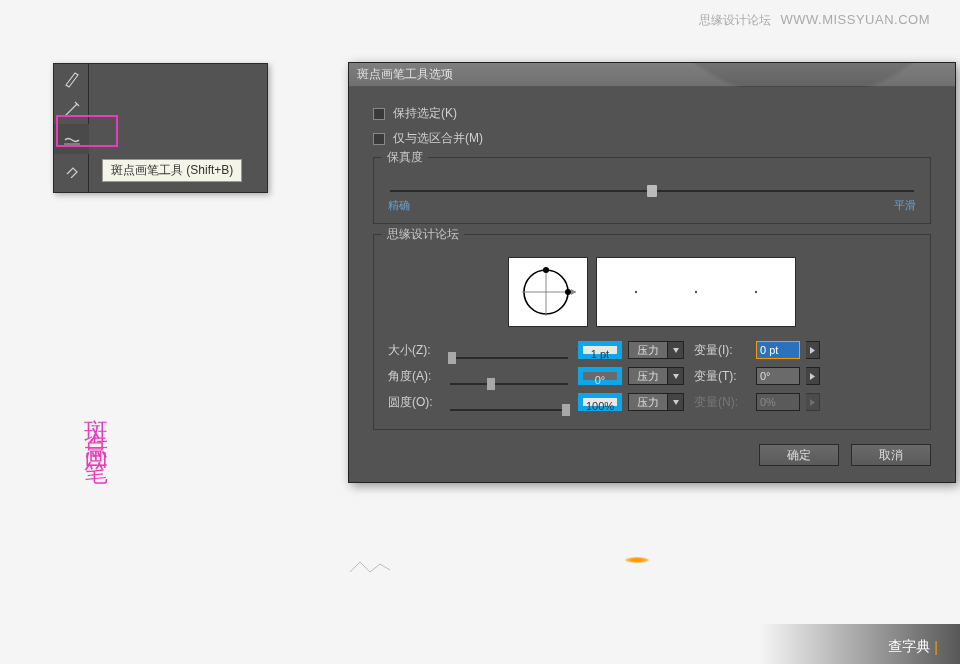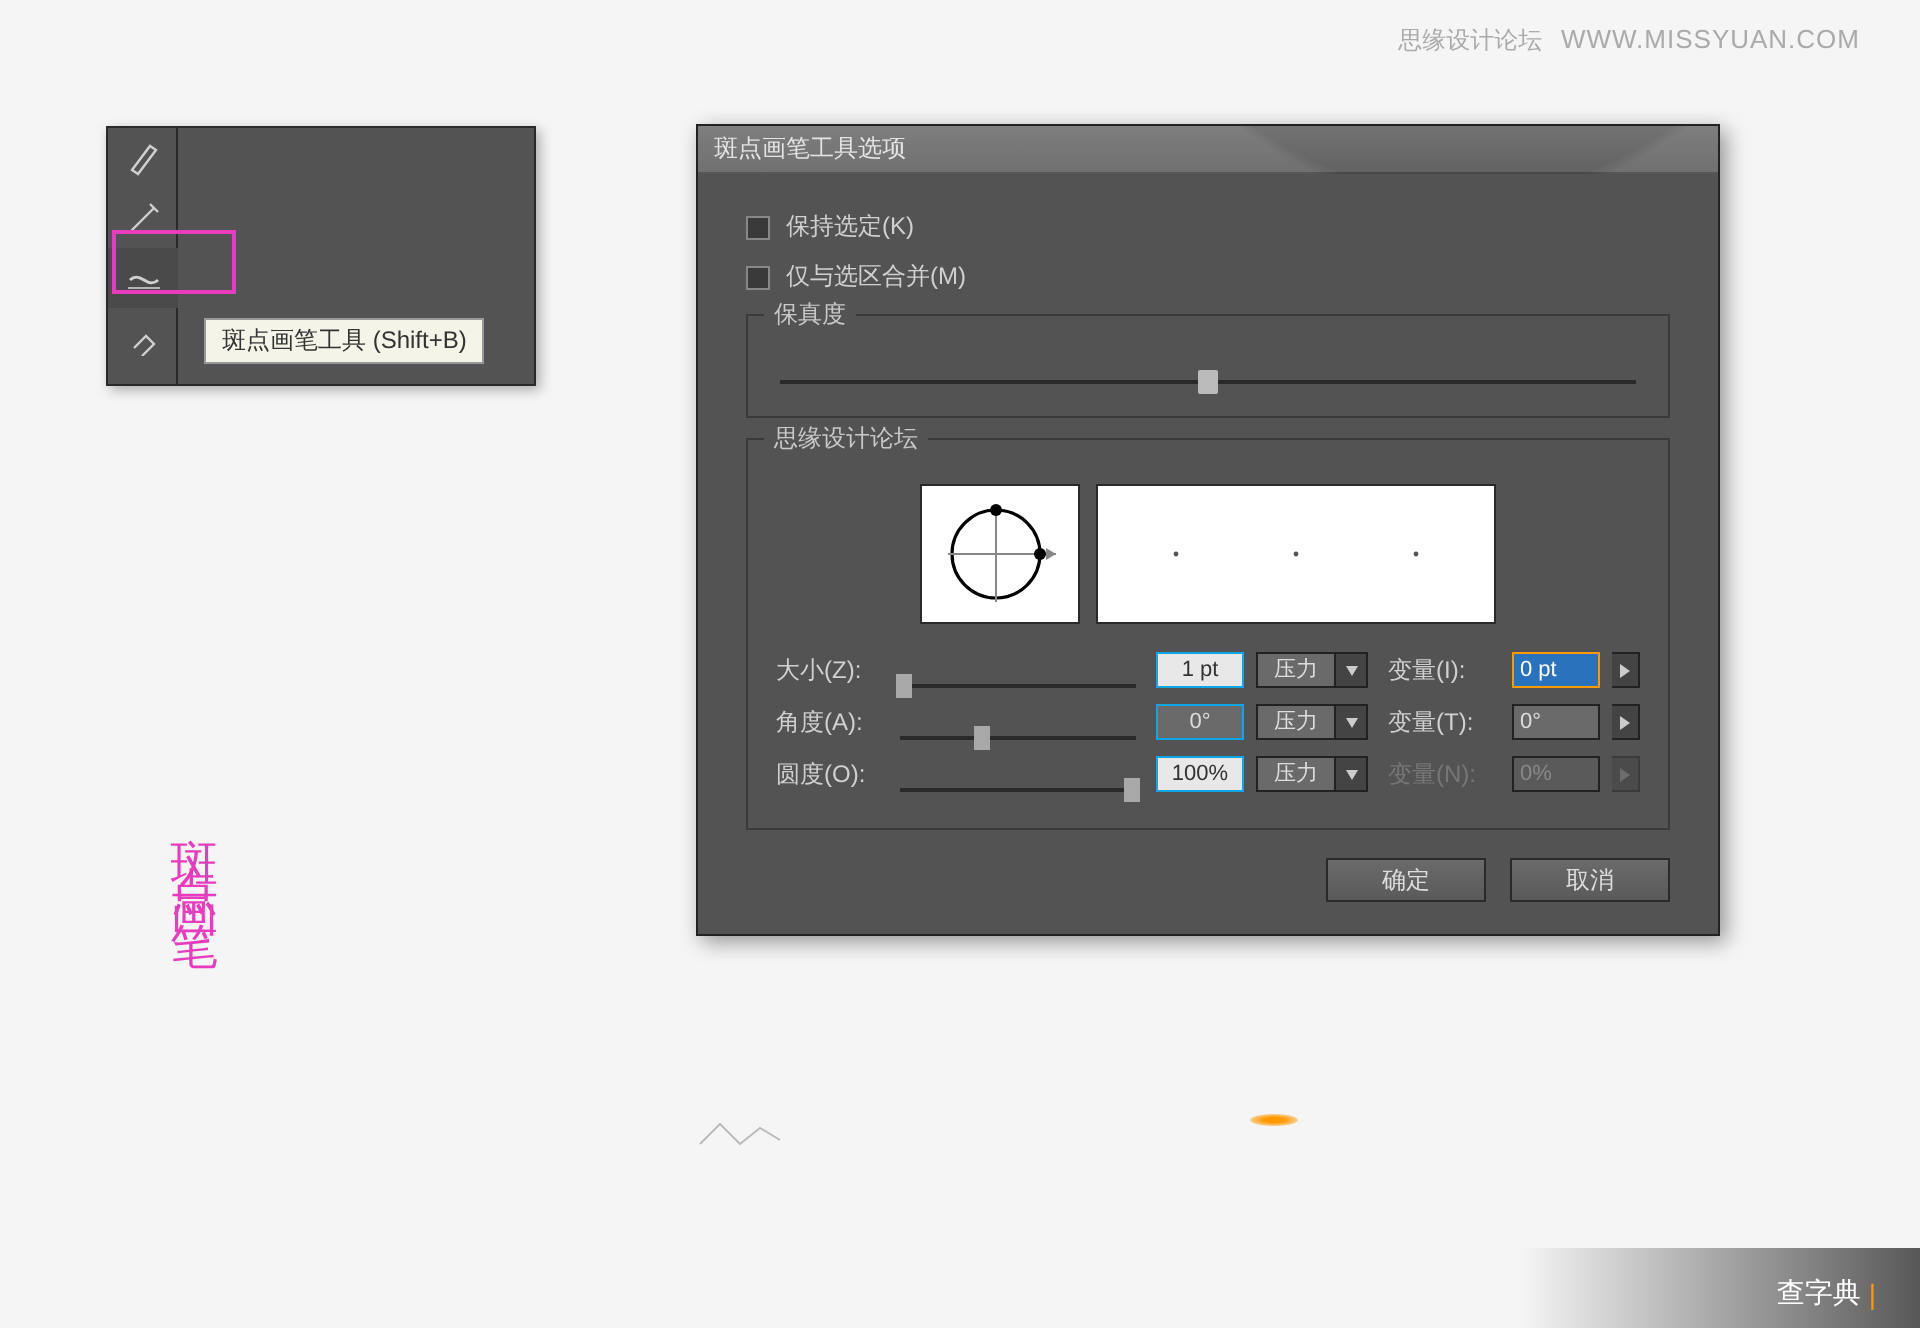--- a/index.html
+++ b/index.html
@@ -96,21 +96,21 @@
       padding: 2px 8px;
       font-size: 12px;
       color: #333;
       white-space: nowrap;
     }
     
     .dialog {
       position: absolute;
       left: 348px;
       top: 62px;
-      width: 512px;
+      width: 608px;
       background: #535353;
       border: 1px solid #222;
       box-shadow: 3px 3px 10px rgba(0,0,0,0.4);
       color: #d0d0d0;
     }
     .titlebar {
       height: 24px;
       background: linear-gradient(#5c5c5c, #4a4a4a);
       border-bottom: 1px solid #2a2a2a;
       display: flex;
@@ -215,21 +215,21 @@
       background: #a8a8a8;
       transform: translateX(-50%);
     }
     .val-input {
       width: 44px;
       height: 18px;
       background: #e8e8e8;
       color: #333;
       font-size: 11px;
       text-align: center;
-      border: 1px solid #0ea5e9;
+      border: 5px solid #0ea5e9;
       line-height: 16px;
     }
     .dropdown {
       display: flex;
       align-items: stretch;
       height: 18px;
       border: 1px solid #222;
     }
     .dropdown .dd-label {
       background: #6a6a6a;
@@ -355,20 +355,24 @@
     </div>
     <div class="checkbox-row">
       <span class="chk"></span>
       <span>仅与选区合并(M)</span>
     </div>
 
     <div class="group">
       <span class="group-label">保真度</span>
       <div class="slider-track">
         <div class="slider-knob" style="left:50%;"></div>
+      </div>
+      <div class="slider-labels">
+        <span>精确</span>
+        <span>平滑</span>
       </div>
     </div>
 
     <div class="group">
       <span class="group-label">思缘设计论坛</span>
       <div class="brush-previews">
         <div class="preview-box preview-small">
           <svg width="60" height="60" viewBox="0 0 60 60">
             <circle cx="28" cy="30" r="22" stroke="#000" fill="none" stroke-width="1.6"></circle>
             <line x1="4" y1="30" x2="58" y2="30" stroke="#888" stroke-width="1"></line>

